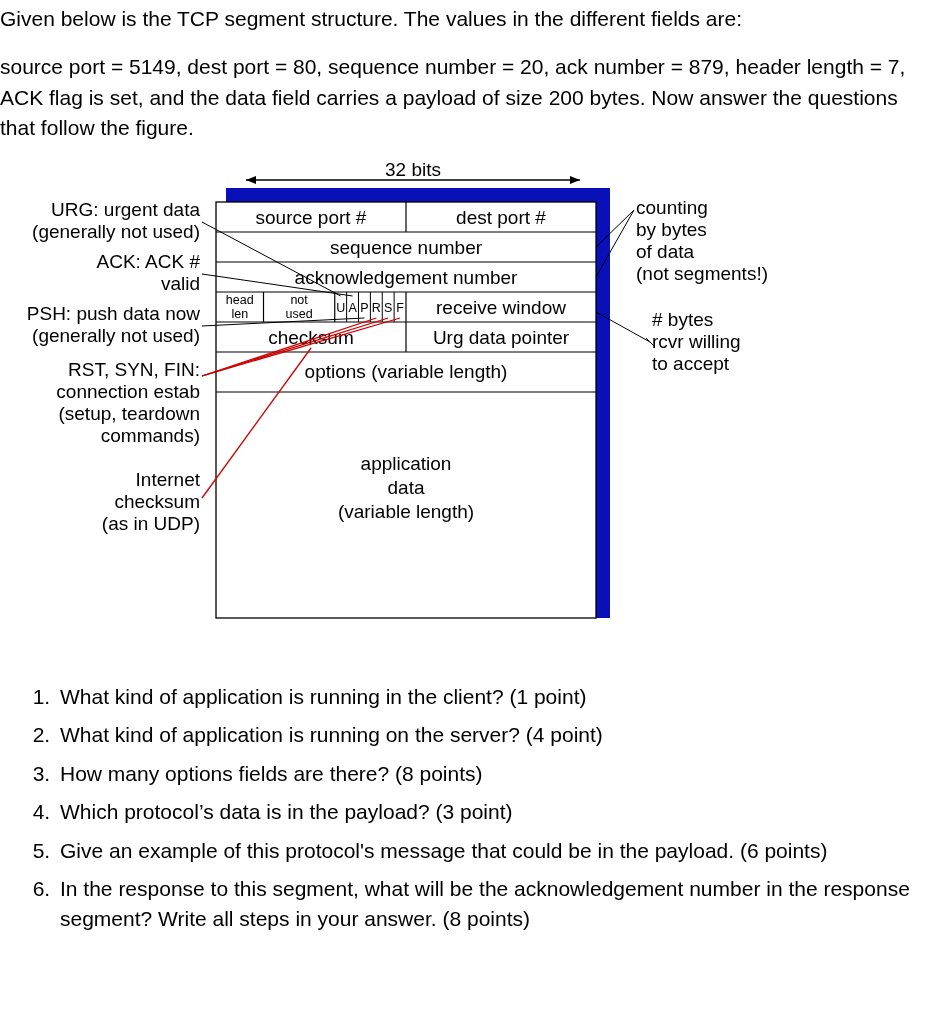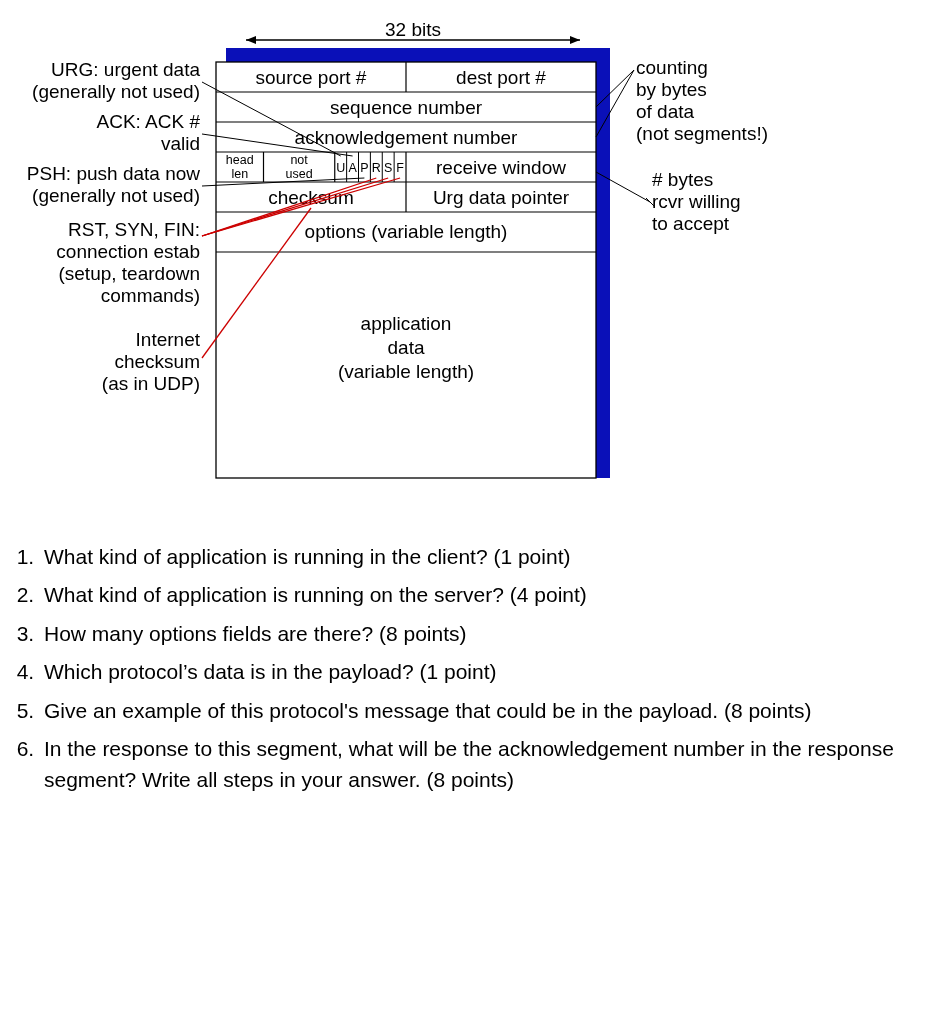--- a/index.html
+++ b/index.html
@@ -24,21 +24,21 @@
   .figure-wrap {
     position: relative;
     width: 920px;
     height: 480px;
     margin: 10px 0 40px 0;
     text-align: right;
   }
   svg { display: block; }
   .questions ol {
     list-style: decimal;
-    margin: 0;
+    margin: 16px;
   }
   .questions li {
     margin-bottom: 8px;
     padding-left: 4px;
   }
   .seg-label {
     font-family: Arial, sans-serif;
     font-size: 19px;
   }
   .seg-small {
@@ -49,20 +49,22 @@
     font-family: Arial, sans-serif;
     font-size: 19px;
   }
 </style>
 </head>
 <body>
 
 <div class="page">
 
   <div class="question-intro">
+    <p>Given below is the TCP segment structure. The values in the different fields are:</p>
+    <p>source port = 5149, dest port = 80, sequence number = 20, ack number = 879, header length = 7, ACK flag is set, and the data field carries a payload of size 200 bytes. Now answer the questions that follow the figure.</p>
   </div>
 
   <div class="figure-wrap">
     <svg viewBox="0 0 920 480" width="920" height="480">
 
       <g>
         <line x1="246" y1="18" x2="580" y2="18" stroke="#000" stroke-width="1.3"></line>
         <polygon points="246,18 256,14 256,22" fill="#000"></polygon>
         <polygon points="580,18 570,14 570,22" fill="#000"></polygon>
         <text class="seg-label" x="413" y="14" text-anchor="middle">32 bits</text>
@@ -160,19 +162,19 @@
 
       <line x1="646" y1="176" x2="654" y2="184" stroke="#000" stroke-width="1"></line>
     </svg>
   </div>
 
   <div class="questions">
     <ol>
       <li>What kind of application is running in the client? (1 point)</li>
       <li>What kind of application is running on the server? (4 point)</li>
       <li>How many options fields are there? (8 points)</li>
-      <li>Which protocol’s data is in the payload? (1 point)</li>
-      <li>Give an example of this protocol's message that could be in the payload. (8 points)</li>
+      <li>Which protocol’s data is in the payload? (3 point)</li>
+      <li>Give an example of this protocol's message that could be in the payload. (6 points)</li>
       <li>In the response to this segment, what will be the acknowledgement number in the response segment? Write all steps in your answer. (8 points)</li>
     </ol>
   </div>
 
 </div>
 
 </body></html>

